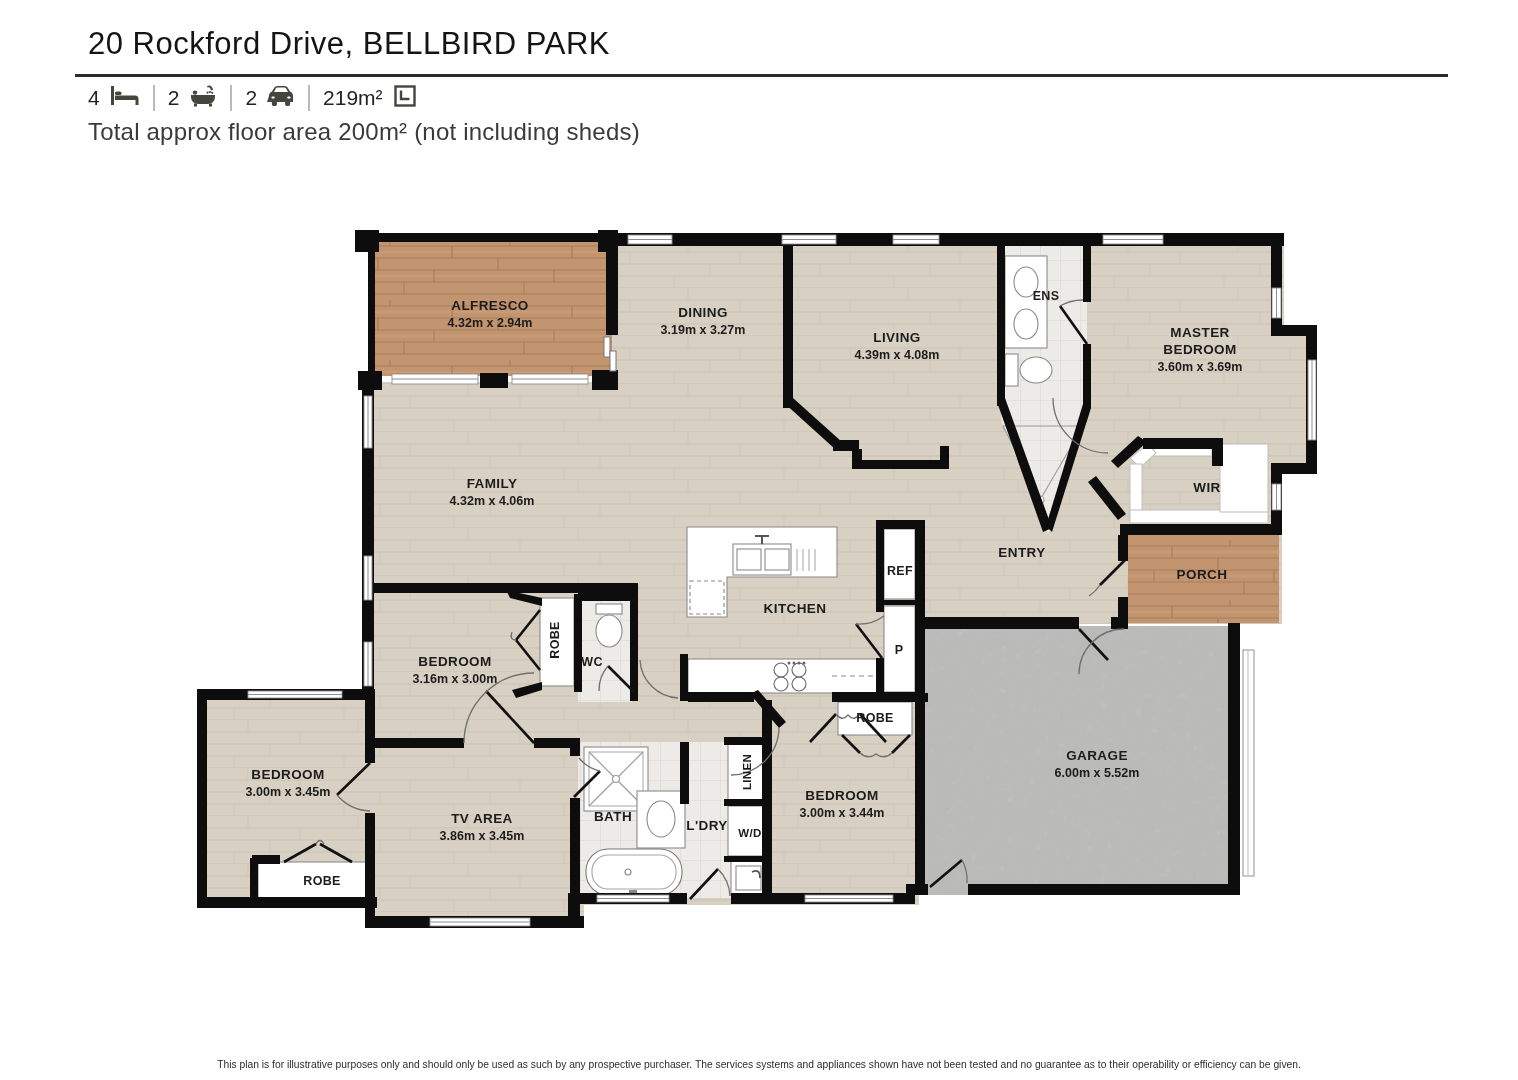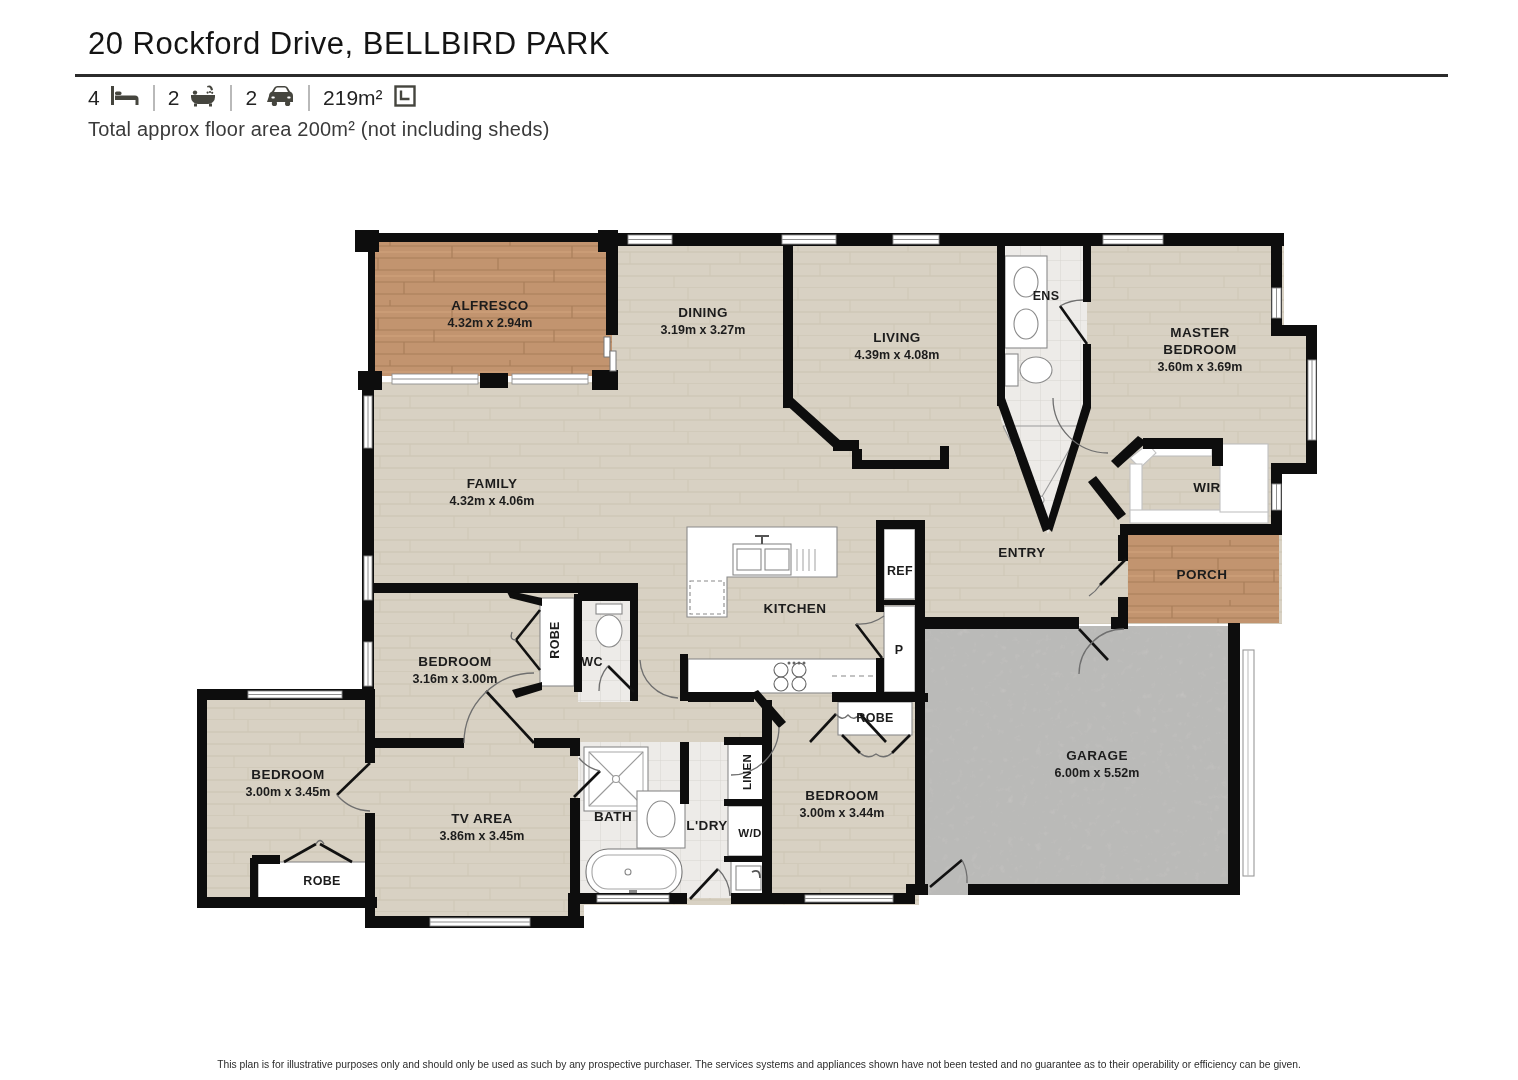--- a/index.html
+++ b/index.html
@@ -4,21 +4,21 @@
 <style>
   html,body{margin:0;padding:0;background:#ffffff;}
   #canvas{position:relative;width:1518px;height:1074px;background:#fff;overflow:hidden;
           font-family:"Liberation Sans", sans-serif;}
   .hdr-title{position:absolute;left:88px;top:26px;font-size:31px;color:#141414;letter-spacing:.5px;}
   .hdr-rule{position:absolute;left:75px;top:74px;width:1373px;height:3px;background:#2b2b2b;}
   .features{position:absolute;left:88px;top:84px;display:flex;align-items:center;gap:10px;color:#2e2e2a;}
   .feat-num{font-size:21px;color:#222;}
   .feat-sep{width:2px;height:26px;background:#b9b9b9;margin:0 3px;}
   .feat-icon{display:inline-block;}
-  .hdr-note{position:absolute;left:88px;top:118px;font-size:20px;color:#3a3a3a;letter-spacing:.2px;}
+  .hdr-note{position:absolute;left:88px;top:118px;font-size:24px;color:#3a3a3a;letter-spacing:.2px;}
   .plan{position:absolute;left:0;top:0;}
   .footer{position:absolute;left:110px;right:110px;top:1057px;text-align:center;
           font-size:10.3px;line-height:15px;color:#2c2c2c;}
   svg text{font-family:"Liberation Sans", sans-serif;font-weight:bold;fill:#1c1c1c;}
   text.rname{font-size:13.5px;letter-spacing:.4px;}
   text.rdims{font-size:12.5px;}
   text.rsmall{font-size:12.5px;letter-spacing:.3px;}
 </style>
 </head>
 <body>

